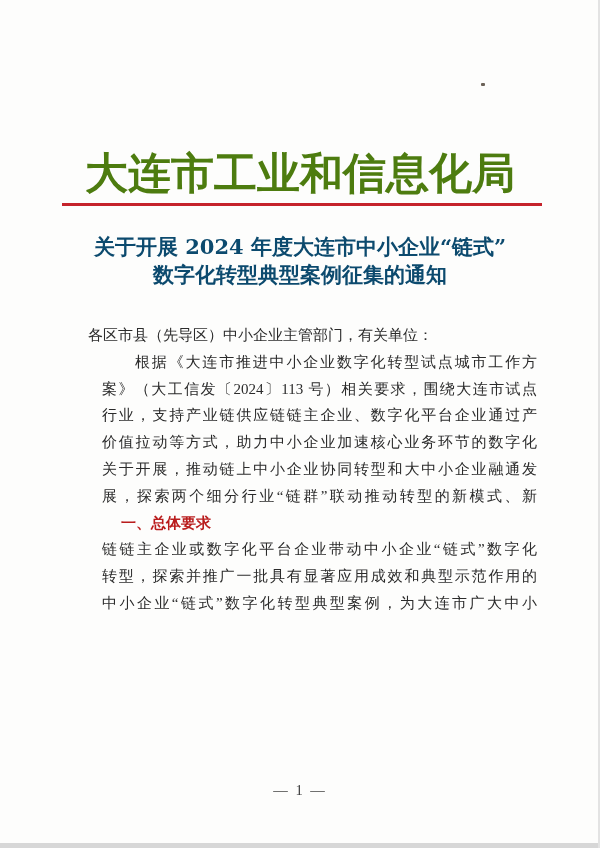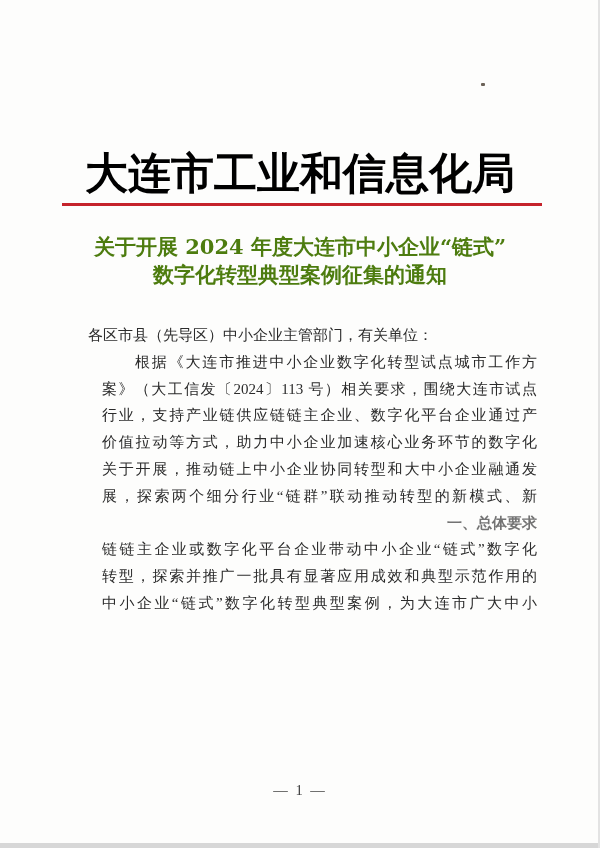--- a/index.html
+++ b/index.html
@@ -14,64 +14,63 @@
   .letterhead {
     position: absolute;
     top: 146px;
     left: 0;
     width: 100%;
     text-align: center;
     font-family: "DejaVu Serif", serif;
     font-weight: bold;
     font-size: 43px;
     line-height: 54px;
-    color: #000000;
+    color: #4d7c0f;
     white-space: nowrap;
   }
   .red-rule {
     position: absolute;
     top: 203px;
     left: 62px;
     width: 480px;
     height: 3px;
     background: #c5232b;
   }
   .doc-title {
     position: absolute;
     top: 233px;
     left: 0;
     width: 100%;
     text-align: center;
     font-family: "DejaVu Serif", serif;
     font-weight: bold;
     font-size: 21px;
     line-height: 28px;
-    color: #4d7c0f;
+    color: #0c4a6e;
   }
   .body-text {
     position: absolute;
     top: 322px;
     left: 88px;
     width: 449px;
     font-size: 15px;
     line-height: 26.8px;
     color: #2b2b2b;
   }
   .line { min-height: 26.8px; }
   .line.full {
     text-align: justify;
     text-align-last: justify;
     margin-left: 14px;
   }
   .line.indent { text-indent: 33px; }
   .line.heading {
     font-family: "DejaVu Sans", sans-serif;
     font-weight: bold;
-    color: #737373;
-    text-align: right;
+    color: #b91c1c;
   }
   .page-footer {
     position: absolute;
     top: 781px;
     left: 0;
     width: 100%;
     text-align: center;
     font-size: 14.5px;
     line-height: 18px;
     letter-spacing: 2px;

